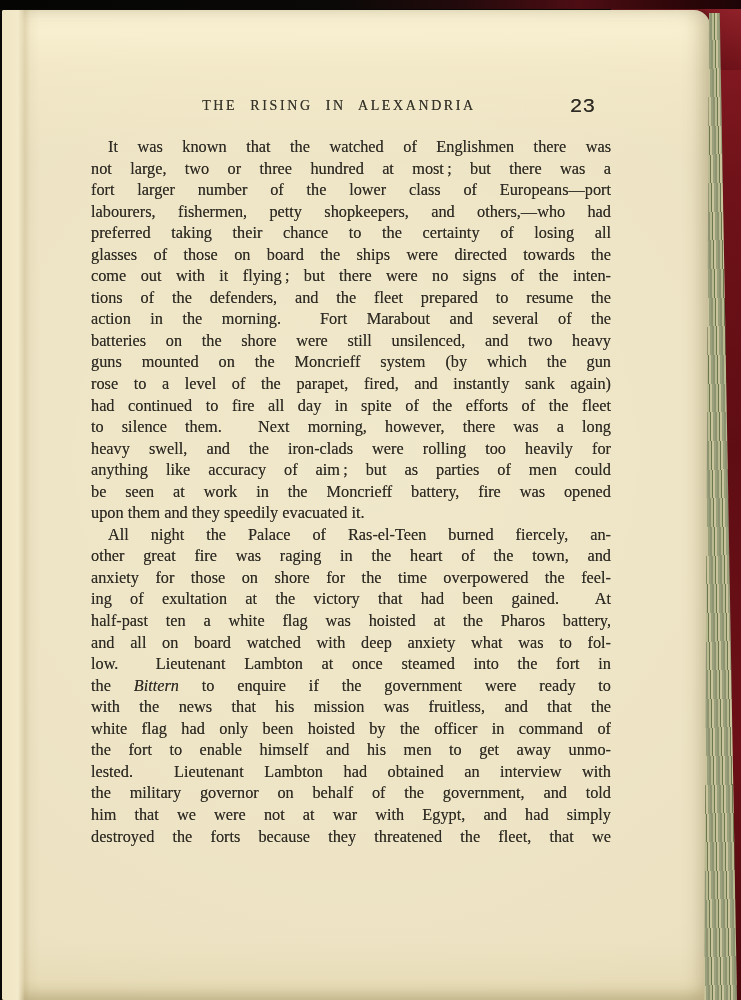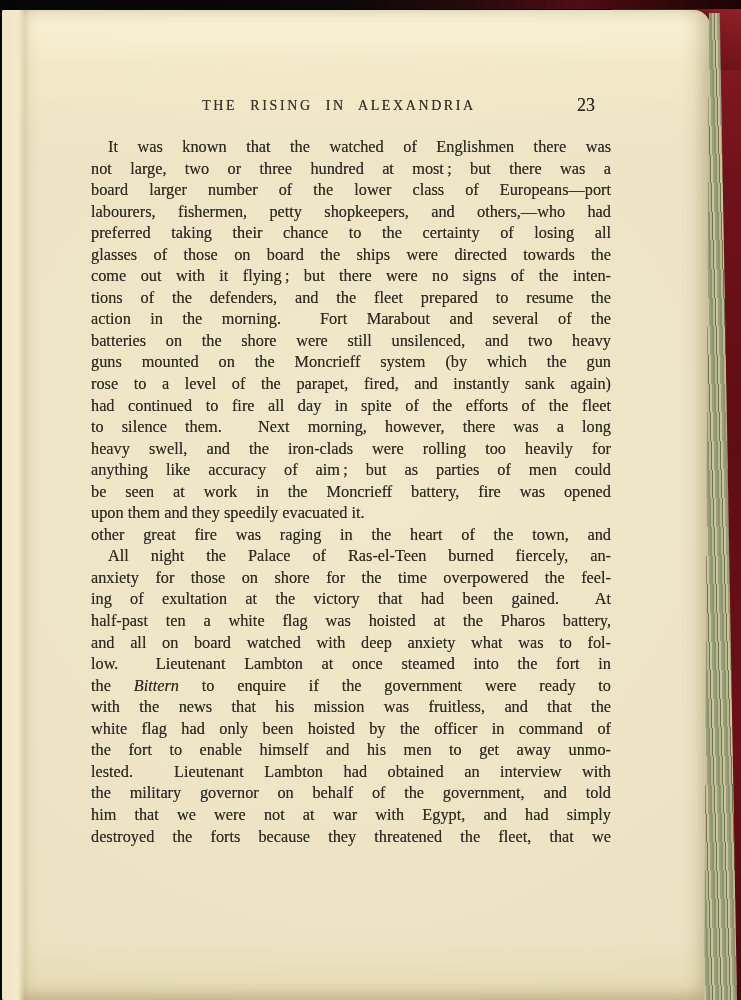--- a/index.html
+++ b/index.html
@@ -82,22 +82,22 @@
     text-align: center;
     font-family: "Liberation Serif", serif;
     font-size: 14px;
     letter-spacing: 2.6px;
     word-spacing: 7px;
     color: #36332a;
     text-shadow: 0 0 0.5px rgba(54,51,42,0.7);
   }
   .page-number {
     position: absolute; right: 16px; top: -3px;
-    font-family: Liberation Serif, serif;
-    font-size: 18px;
+    font-family: Liberation Mono, monospace;
+    font-size: 21px;
     color: #2e2b24;
     text-shadow: 0 0 0.5px rgba(46,43,36,0.7);
   }
   
   .textblock {
     position: absolute; left: 89px; top: 126px; width: 520px;
   }
   .line {
     font-family: "Liberation Serif", serif;
     font-size: 16.3px;
@@ -125,40 +125,40 @@
 
     <div class="header">
       <span class="header-title">THE RISING IN ALEXANDRIA</span>
       <span class="page-number">23</span>
     </div>
 
     <div class="textblock" id="text-container">
         <div>
           <div class="line indent"><span>It was known that the watched of Englishmen there was</span></div>
           <div class="line"><span>not large, two or three hundred at most ; but there was a</span></div>
-          <div class="line"><span>board larger number of the lower class of Europeans—port</span></div>
+          <div class="line"><span>fort larger number of the lower class of Europeans—port</span></div>
           <div class="line"><span>labourers, fishermen, petty shopkeepers, and others,—who had</span></div>
           <div class="line"><span>preferred taking their chance to the certainty of losing all</span></div>
           <div class="line"><span>glasses of those on board the ships were directed towards the</span></div>
           <div class="line"><span>come out with it flying ; but there were no signs of the inten-</span></div>
           <div class="line"><span>tions of the defenders, and the fleet prepared to resume the</span></div>
           <div class="line"><span>action in the morning.  Fort Marabout and several of the</span></div>
           <div class="line"><span>batteries on the shore were still unsilenced, and two heavy</span></div>
           <div class="line"><span>guns mounted on the Moncrieff system (by which the gun</span></div>
           <div class="line"><span>rose to a level of the parapet, fired, and instantly sank again)</span></div>
           <div class="line"><span>had continued to fire all day in spite of the efforts of the fleet</span></div>
           <div class="line"><span>to silence them.  Next morning, however, there was a long</span></div>
           <div class="line"><span>heavy swell, and the iron-clads were rolling too heavily for</span></div>
           <div class="line"><span>anything like accuracy of aim ; but as parties of men could</span></div>
           <div class="line"><span>be seen at work in the Moncrieff battery, fire was opened</span></div>
           <div class="line nojust"><span>upon them and they speedily evacuated it.</span></div>
         </div>
         <div>
+          <div class="line indent"><span>All night the Palace of Ras-el-Teen burned fiercely, an-</span></div>
           <div class="line"><span>other great fire was raging in the heart of the town, and</span></div>
-          <div class="line indent"><span>All night the Palace of Ras-el-Teen burned fiercely, an-</span></div>
           <div class="line"><span>anxiety for those on shore for the time overpowered the feel-</span></div>
           <div class="line"><span>ing of exultation at the victory that had been gained.  At</span></div>
           <div class="line"><span>half-past ten a white flag was hoisted at the Pharos battery,</span></div>
           <div class="line"><span>and all on board watched with deep anxiety what was to fol-</span></div>
           <div class="line"><span>low.  Lieutenant Lambton at once steamed into the fort in</span></div>
           <div class="line"><span>the </span><span class="italic">Bittern</span><span> to enquire if the government were ready to</span></div>
           <div class="line"><span>with the news that his mission was fruitless, and that the</span></div>
           <div class="line"><span>white flag had only been hoisted by the officer in command of</span></div>
           <div class="line"><span>the fort to enable himself and his men to get away unmo-</span></div>
           <div class="line"><span>lested.  Lieutenant Lambton had obtained an interview with</span></div>

